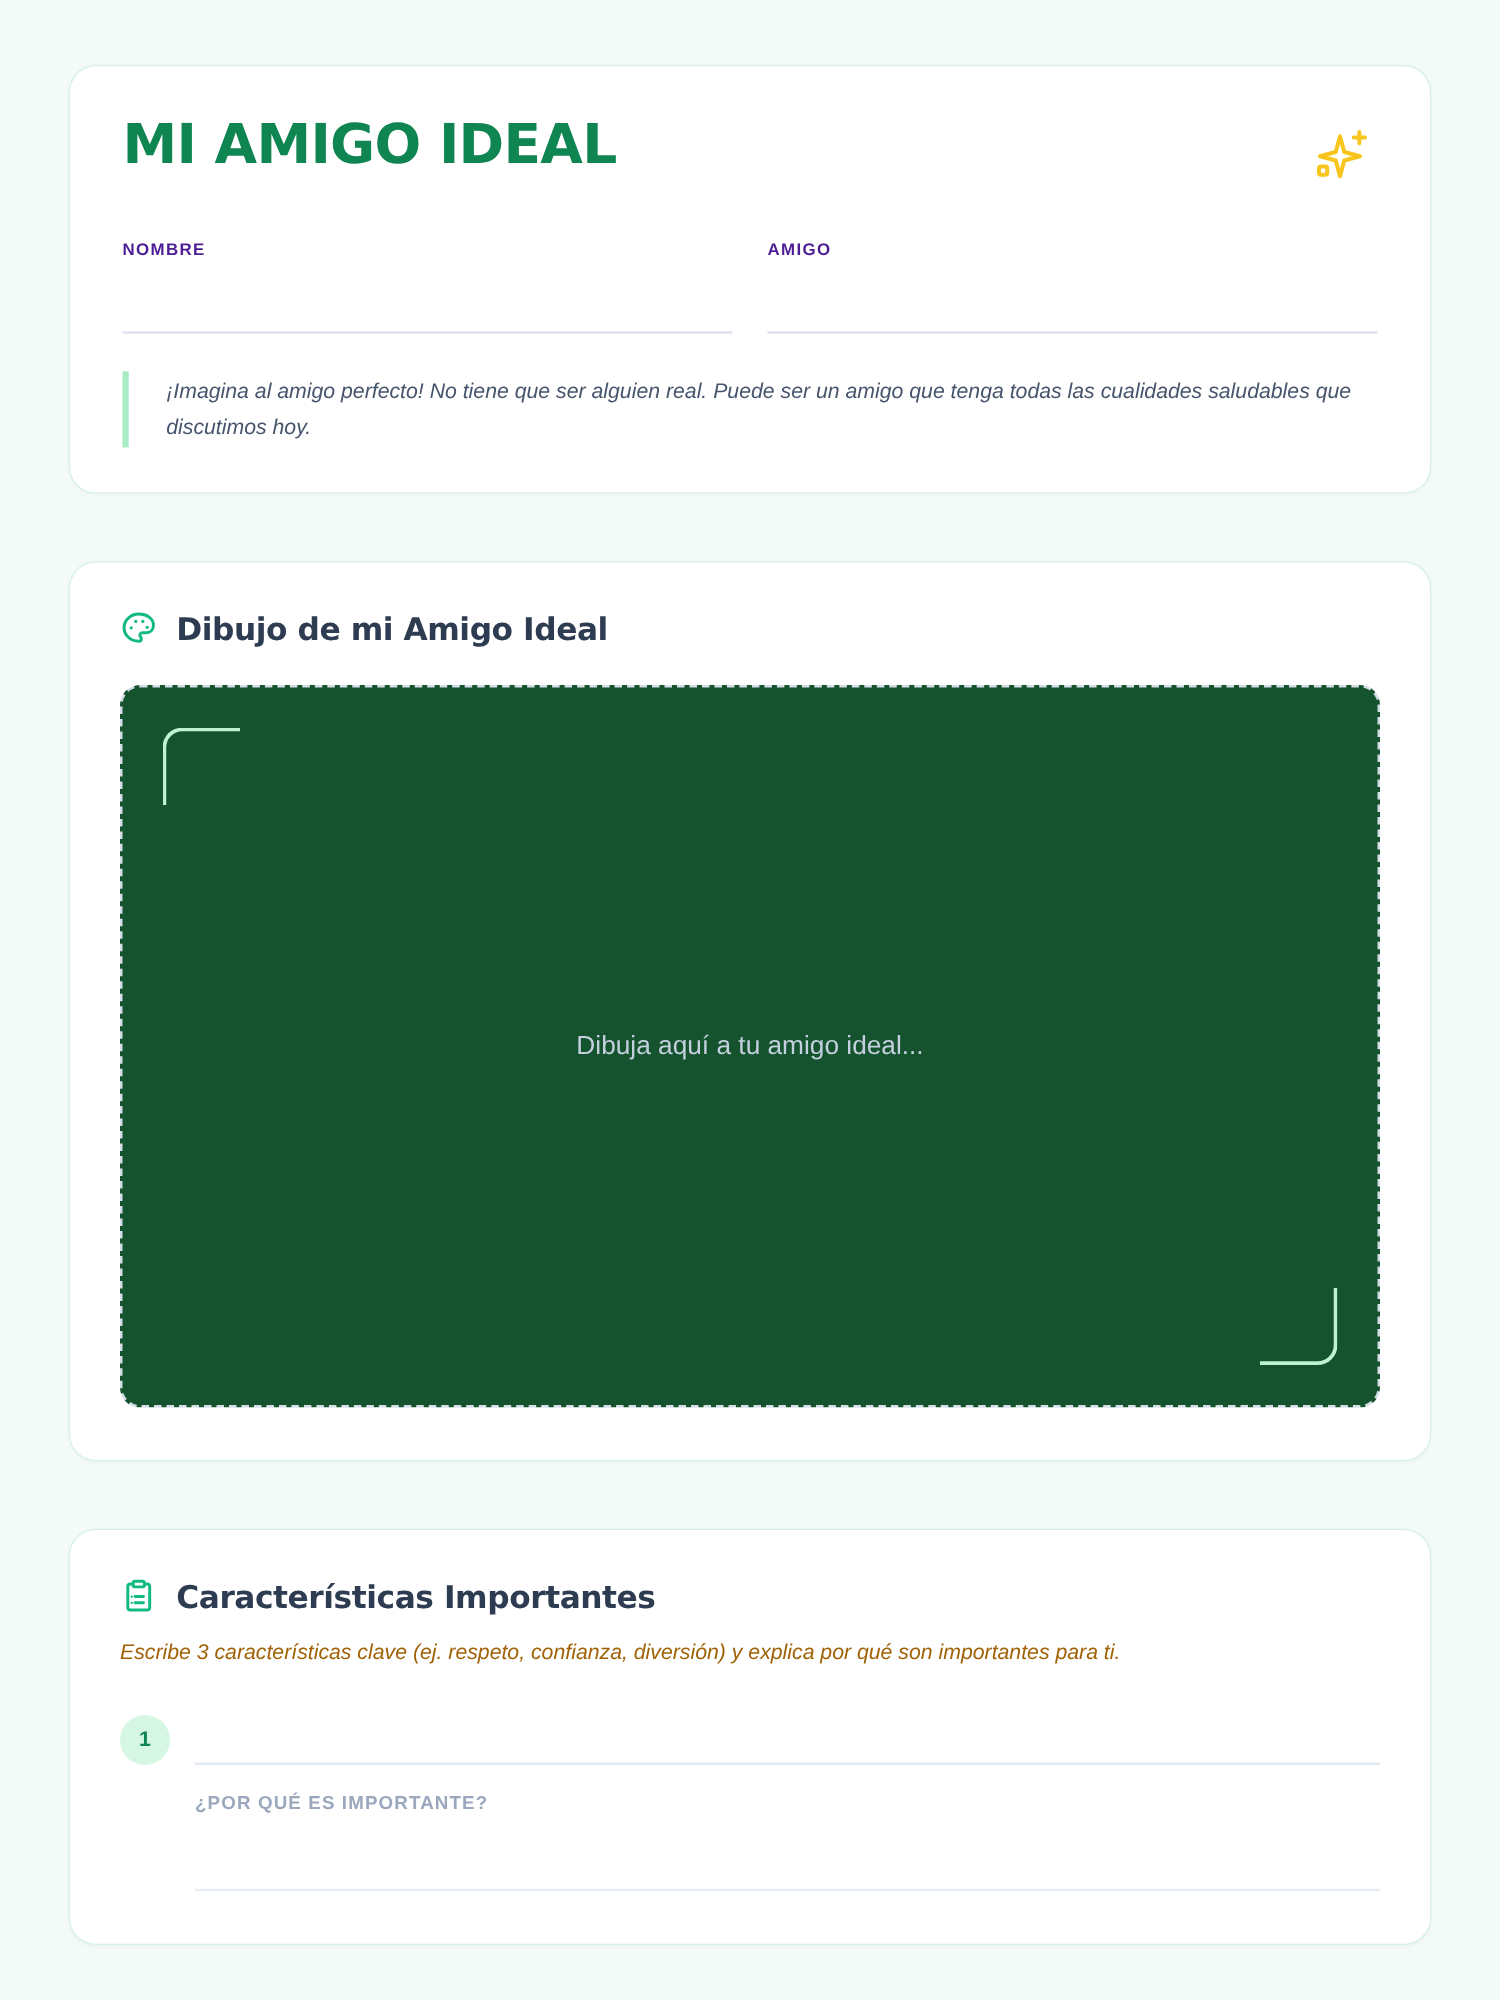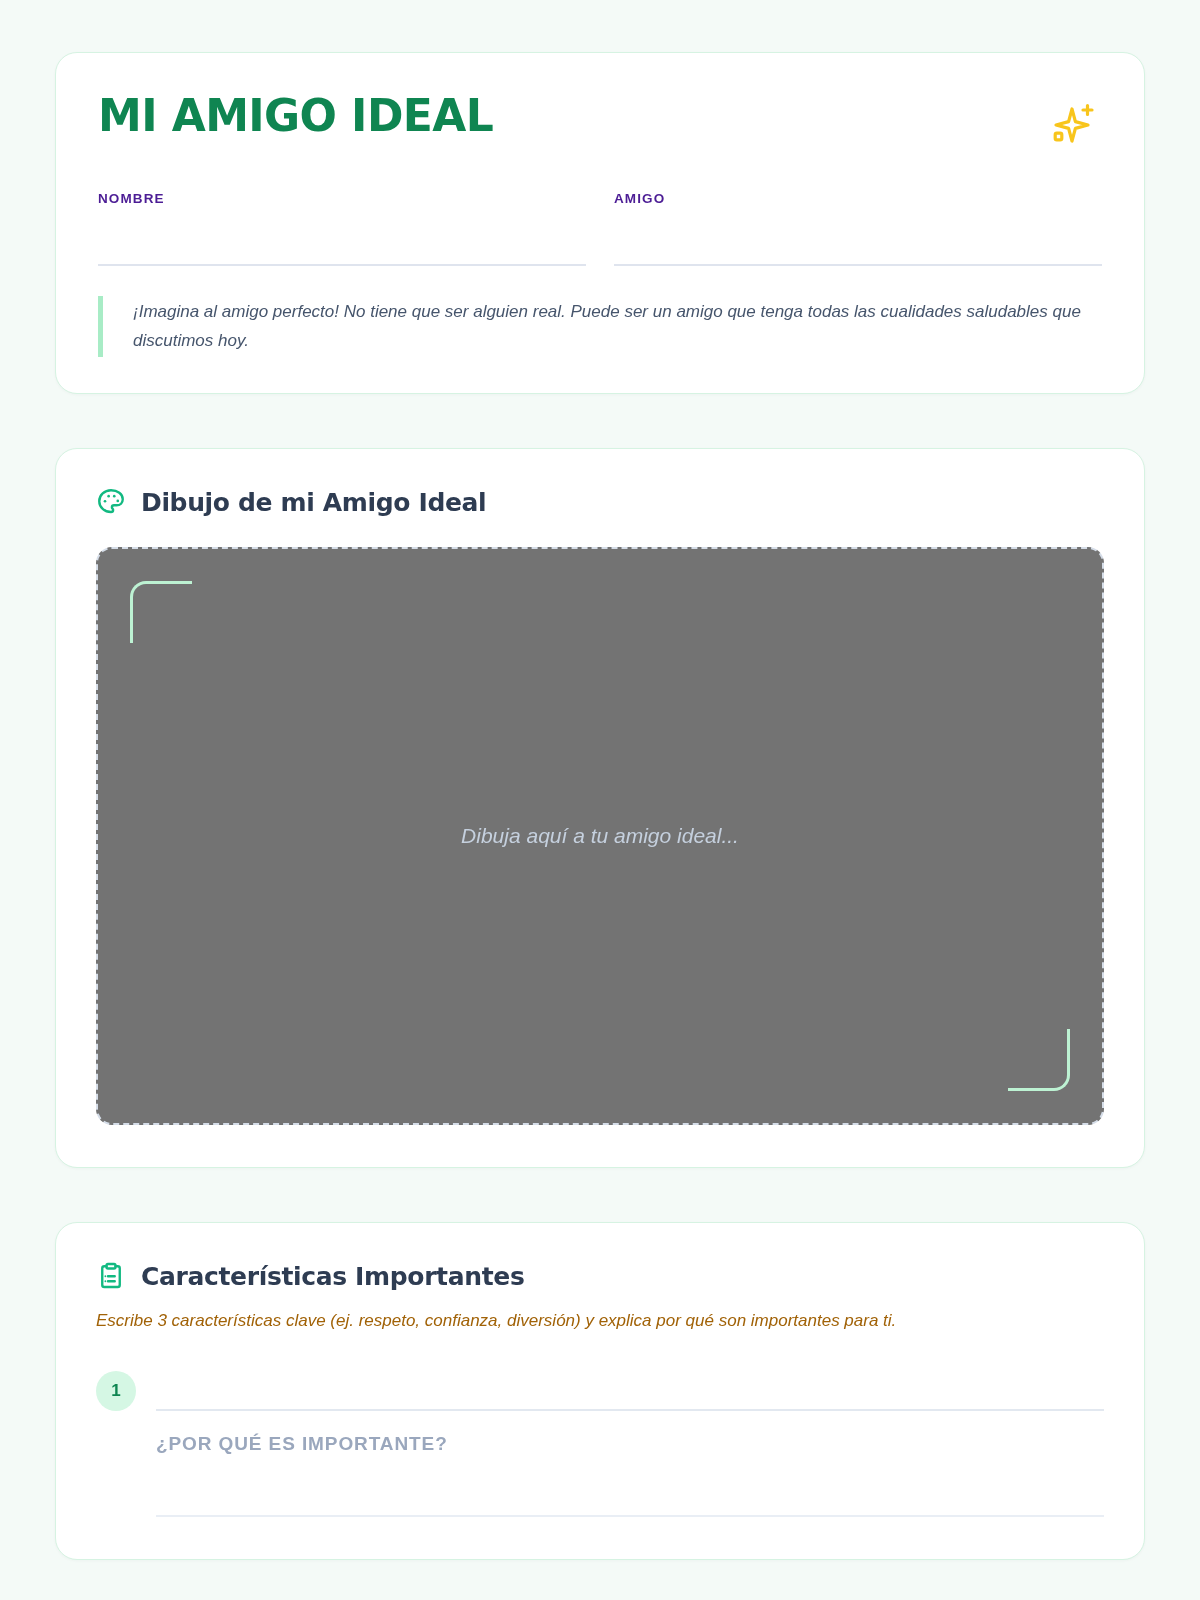--- a/index.html
+++ b/index.html
@@ -120,24 +120,23 @@
     color: #2e3c52;
     text-align: right;
   }
 
   .section-icon { flex: 0 0 auto; display: flex; }
 
   
   .draw-area {
     position: relative;
     height: 578px;
-    background: #737373;
+    background: #14532d;
     border: 2px dashed #d5dde8;
     border-radius: 16px;
-    font-style: italic;
   }
 
   .draw-placeholder {
     position: absolute;
     inset: 0;
     display: flex;
     align-items: center;
     justify-content: center;
     font-size: 21px;
     color: #c5d0de;
@@ -196,21 +195,21 @@
     border-bottom: 2px solid #e2e8f0;
     background: transparent;
     outline: none;
     font-family: "Liberation Sans", sans-serif;
     font-size: 17px;
     color: #37465c;
   }
 
   .feature-sublabel {
     display: block;
-    font-size: 19px;
+    font-size: 15px;
     font-weight: 600;
     letter-spacing: 0.9px;
     color: #9aa7bd;
     margin-top: 22px;
     margin-bottom: 6px;
   }
 
   .feature-reason-line {
     height: 56px;
     width: 100%;

